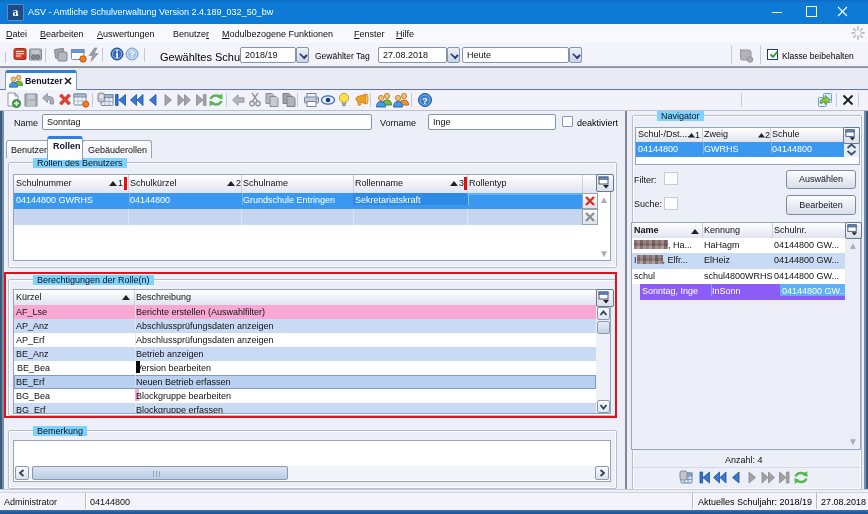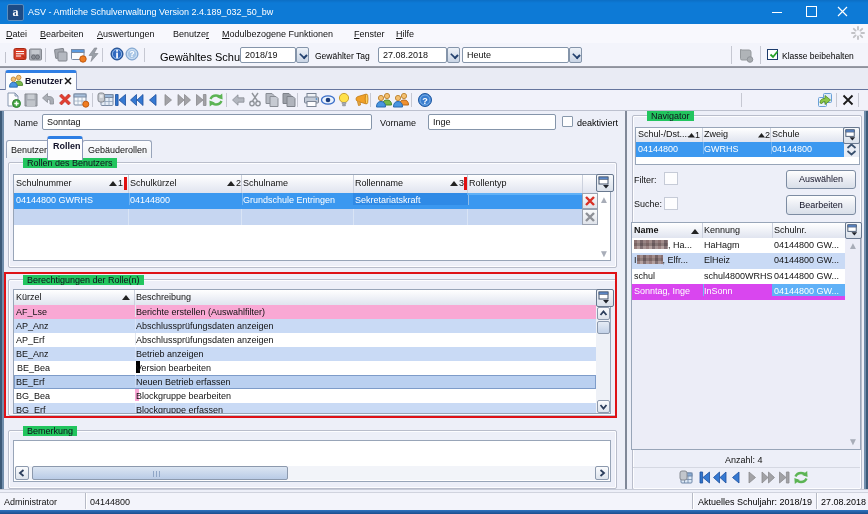--- a/index.html
+++ b/index.html
@@ -5,21 +5,21 @@
 body{width:868px;height:514px;position:relative;overflow:hidden;background:#edeff8;
  font-family:"Liberation Sans",sans-serif;font-size:9px;color:#111;
  -webkit-font-smoothing:antialiased}
 .ab{position:absolute}
 .lbl{position:absolute;white-space:nowrap}
 .inp{position:absolute;background:#fff;border:1px solid #8595aa;border-radius:2px;
  font-family:"Liberation Sans",sans-serif;font-size:9px;color:#111;padding:0 0 0 4px;line-height:14px}
 .sep3{position:absolute;width:1px;background:#c6c8d2;top:93px;height:14px}
 .sep2{position:absolute;width:1px;background:#c6c8d2;top:48px;height:14px}
 .fs{position:absolute;border:1px solid #b9bdcb;border-radius:2px;box-shadow:inset 0 0 0 1px #fdfdff}
-.fs>.lg{position:absolute;top:-5px;left:14px;background:#22c55e;padding:0 4px;color:#10101c}
+.fs>.lg{position:absolute;top:-5px;left:24px;background:#7dd3fc;padding:0 4px;color:#10101c}
 .hdr{background:linear-gradient(#ffffff,#e9ecf4 70%,#e0e4ef);border-bottom:1px solid #c2c7d4}
 .hc{position:absolute;top:0;height:100%;border-right:1px solid #ccd1dd;overflow:hidden}
 .hc span{position:absolute;left:2px;top:3px;white-space:nowrap}
 .cell{position:absolute;overflow:hidden;white-space:nowrap;padding:2px 0 0 2px}
 .btn{position:absolute;border:1px solid #7d8ca2;border-radius:3px;
  background:linear-gradient(#fefefe,#e8ebf2 55%,#d9dfe9);text-align:center;color:#141428}
 .cpk{position:absolute;width:16px;height:16px;border:1px solid #68788f;border-radius:2px;
  background:linear-gradient(#f8fafc,#d9e0ea)}
 .chev{position:absolute;color:#a8adb8;font-size:10px;font-weight:bold;line-height:10px}
 .pix{display:inline-block;height:9px;vertical-align:-1px;
@@ -498,21 +498,21 @@
  <div class="ab" style="left:0;top:30px;width:213px;height:16px;background:#c9daf5">
   <div class="cell" style="left:0;width:69px">I<span class="pix" style="width:26px"></span>, Elfr...</div>
   <div class="cell" style="left:70px;width:69px">ElHeiz</div>
   <div class="cell" style="left:140px;width:72px">04144800 GW...</div>
     </div>
  <div class="ab" style="left:0;top:46px;width:213px;height:15px;background:#fff">
   <div class="cell" style="left:0;width:69px">schul</div>
   <div class="cell" style="left:70px;width:69px">schul4800WRHS</div>
   <div class="cell" style="left:140px;width:72px">04144800 GW...</div>
     </div>
- <div class="ab" style="left:0;top:61px;width:213px;height:16px;background:#d946ef;color:#fff">
+ <div class="ab" style="left:8px;top:61px;width:213px;height:16px;background:#8b5cf6;color:#fff">
   <div class="cell" style="left:0;width:69px;border-right:1px solid #72b4f2">Sonntag, Inge</div>
   <div class="cell" style="left:70px;width:69px;border-right:1px solid #72b4f2">InSonn</div>
   <div class="cell" style="left:140px;width:72px;background:#60b1f7">04144800 GW...</div>
     </div>
  <div class="ab" style="left:213px;top:15px;width:15px;height:211px;background:#ecedf7"></div>
  <div class="chev" style="left:216px;top:18px">▲</div>
  <div class="chev" style="left:216px;top:214px">▼</div>
 </div>
 <div class="cpk" style="left:845px;top:222px;width:15px;height:15px"><svg width="13" height="13" viewBox="0 0 14 14">
  <rect x="2" y="2" width="9" height="7" fill="#fff" stroke="#44546c"></rect>

